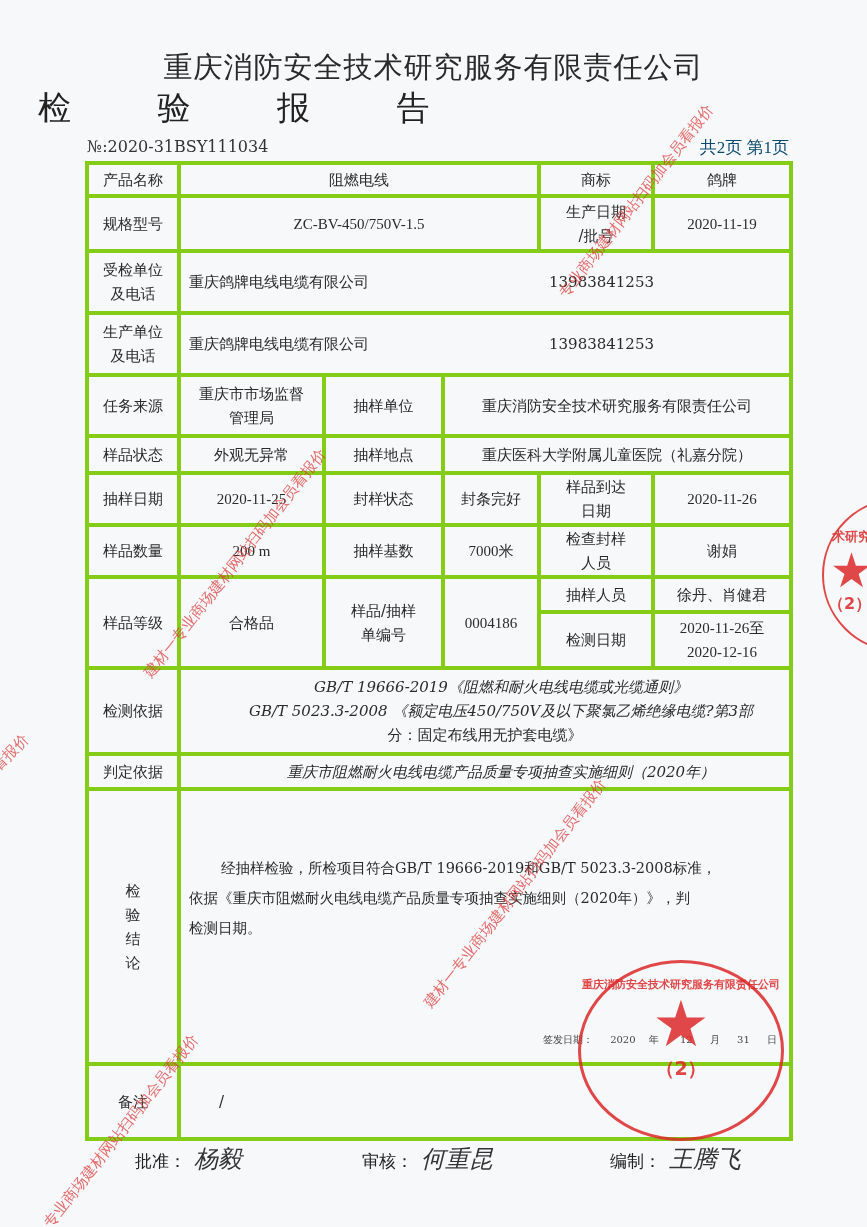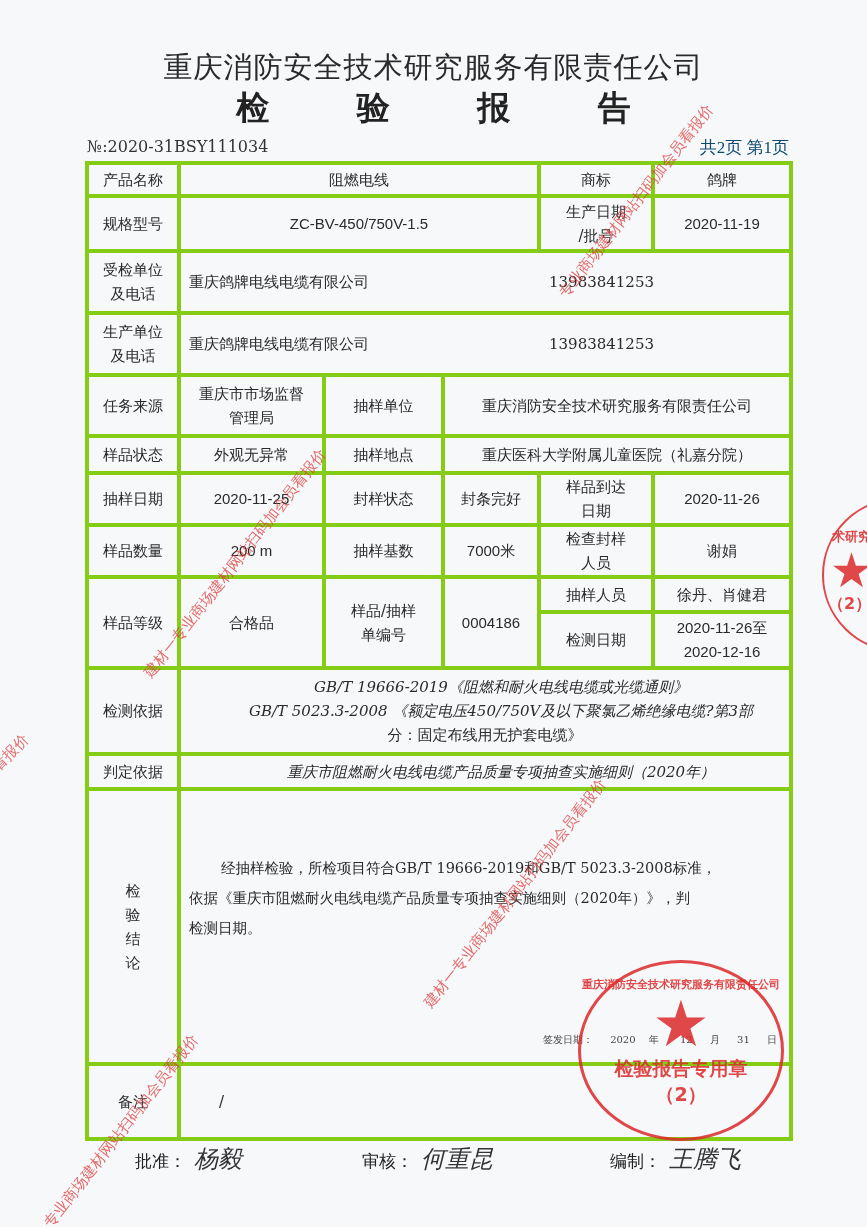--- a/index.html
+++ b/index.html
@@ -5,41 +5,41 @@
   html, body { margin: 0; padding: 0; }
   body {
     width: 867px; height: 1227px; background: #f7f8fa; position: relative; overflow: hidden;
     font-family: "DejaVu Sans", sans-serif; color: #222;
   }
   .org-title {
     position: absolute; left: 0; width: 867px; top: 48px; text-align: center;
     font-family: "DejaVu Serif", serif; font-size: 29px; letter-spacing: 1px; color: #2a2a2a;
   }
   .report-title {
-    position: absolute; left: 0; width: 867px; top: 86px; text-align: center;
-    font-family: "DejaVu Sans", sans-serif; font-size: 33px; font-weight: bold; letter-spacing: 38px; color: #222;
+    position: absolute; left: 0; width: 867px; top: 86px; text-align: left;
+    font-family: "DejaVu Sans", sans-serif; font-size: 33px; font-weight: normal; letter-spacing: 38px; color: #222;
     padding-left: 38px; box-sizing: border-box;
   }
   .report-no {
     position: absolute; left: 87px; top: 137px; font-family: "DejaVu Serif", serif; font-size: 16px; color: #333;
   }
   .page-info {
     position: absolute; right: 78px; top: 136px; font-family: Liberation Serif, serif; font-size: 17px; color: #0c4a6e;
   }
   table.main {
     position: absolute; left: 85px; top: 161px; width: 704px;
     border-collapse: collapse; table-layout: fixed;
     border: 2px solid #333;
   }
   table.main td {
     border: 4px solid #84cc16; text-align: center; vertical-align: middle;
     font-size: 15px; line-height: 24px; padding: 0 4px; color: #2a2a2a;
   }
   td.lbl { font-family: "DejaVu Sans", sans-serif; font-size: 15.5px; color: #222; }
-  td.val { font-family: Liberation Sans, sans-serif; color: #333; }
+  td.val { font-family: Liberation Serif, serif; color: #333; }
   .basis-line { text-align: left; font-family: "DejaVu Serif", serif; font-size: 14.5px; line-height: 26px; padding: 2px 8px; }
   .indent { padding-left: 32px; font-style: italic; }
   .concl-label { font-size: 16px; line-height: 40px; }
   .concl-text { font-family: "DejaVu Serif", serif; font-size: 14.5px; line-height: 30px; text-align: left; }
   .sign-row { position: absolute; top: 1143px; font-size: 17px; color: #222; }
   .sig { font-family: "DejaVu Serif", serif; font-style: italic; font-size: 24px; color: #333; margin-left: 8px; }
   .watermark {
     position: absolute; color: rgba(220,60,60,0.75); font-size: 15px; white-space: nowrap;
     transform-origin: left top; font-family: "DejaVu Sans", sans-serif; pointer-events: none;
   }
@@ -221,21 +221,20 @@
 <div class="sign-row" style="left:362px;">
   <span>审核：</span><span class="sig">何重昆</span>
 </div>
 <div class="sign-row" style="left:610px;">
   <span>编制：</span><span class="sig">王腾飞</span>
 </div>
 
 <div class="stamp" style="left:578px; top:960px; width:200px; height:175px;">
   <div style="font-size:11px; margin-top:14px; font-weight:bold;">重庆消防安全技术研究服务有限责任公司</div>
   <div class="star">★</div>
-  <div class="stxt">检验报告专用章</div>
   <div class="stxt">（2）</div>
 </div>
 
 <div class="stamp" style="left:822px; top:498px; width:150px; height:150px; border-width:2px;">
   <div style="font-size:13px; margin-top:28px; font-weight:bold; text-align:left; padding-left:8px;">术研究</div>
   <div class="star" style="font-size:48px; line-height:48px; text-align:left; padding-left:6px;">★</div>
   <div style="font-size:16px; font-weight:bold; text-align:left; padding-left:4px;">（2）</div>
 </div>
 
 <div class="watermark" style="left:555px; top:290px; transform:rotate(-52deg);">专业商场建材网站扫码加会员看报价</div>

